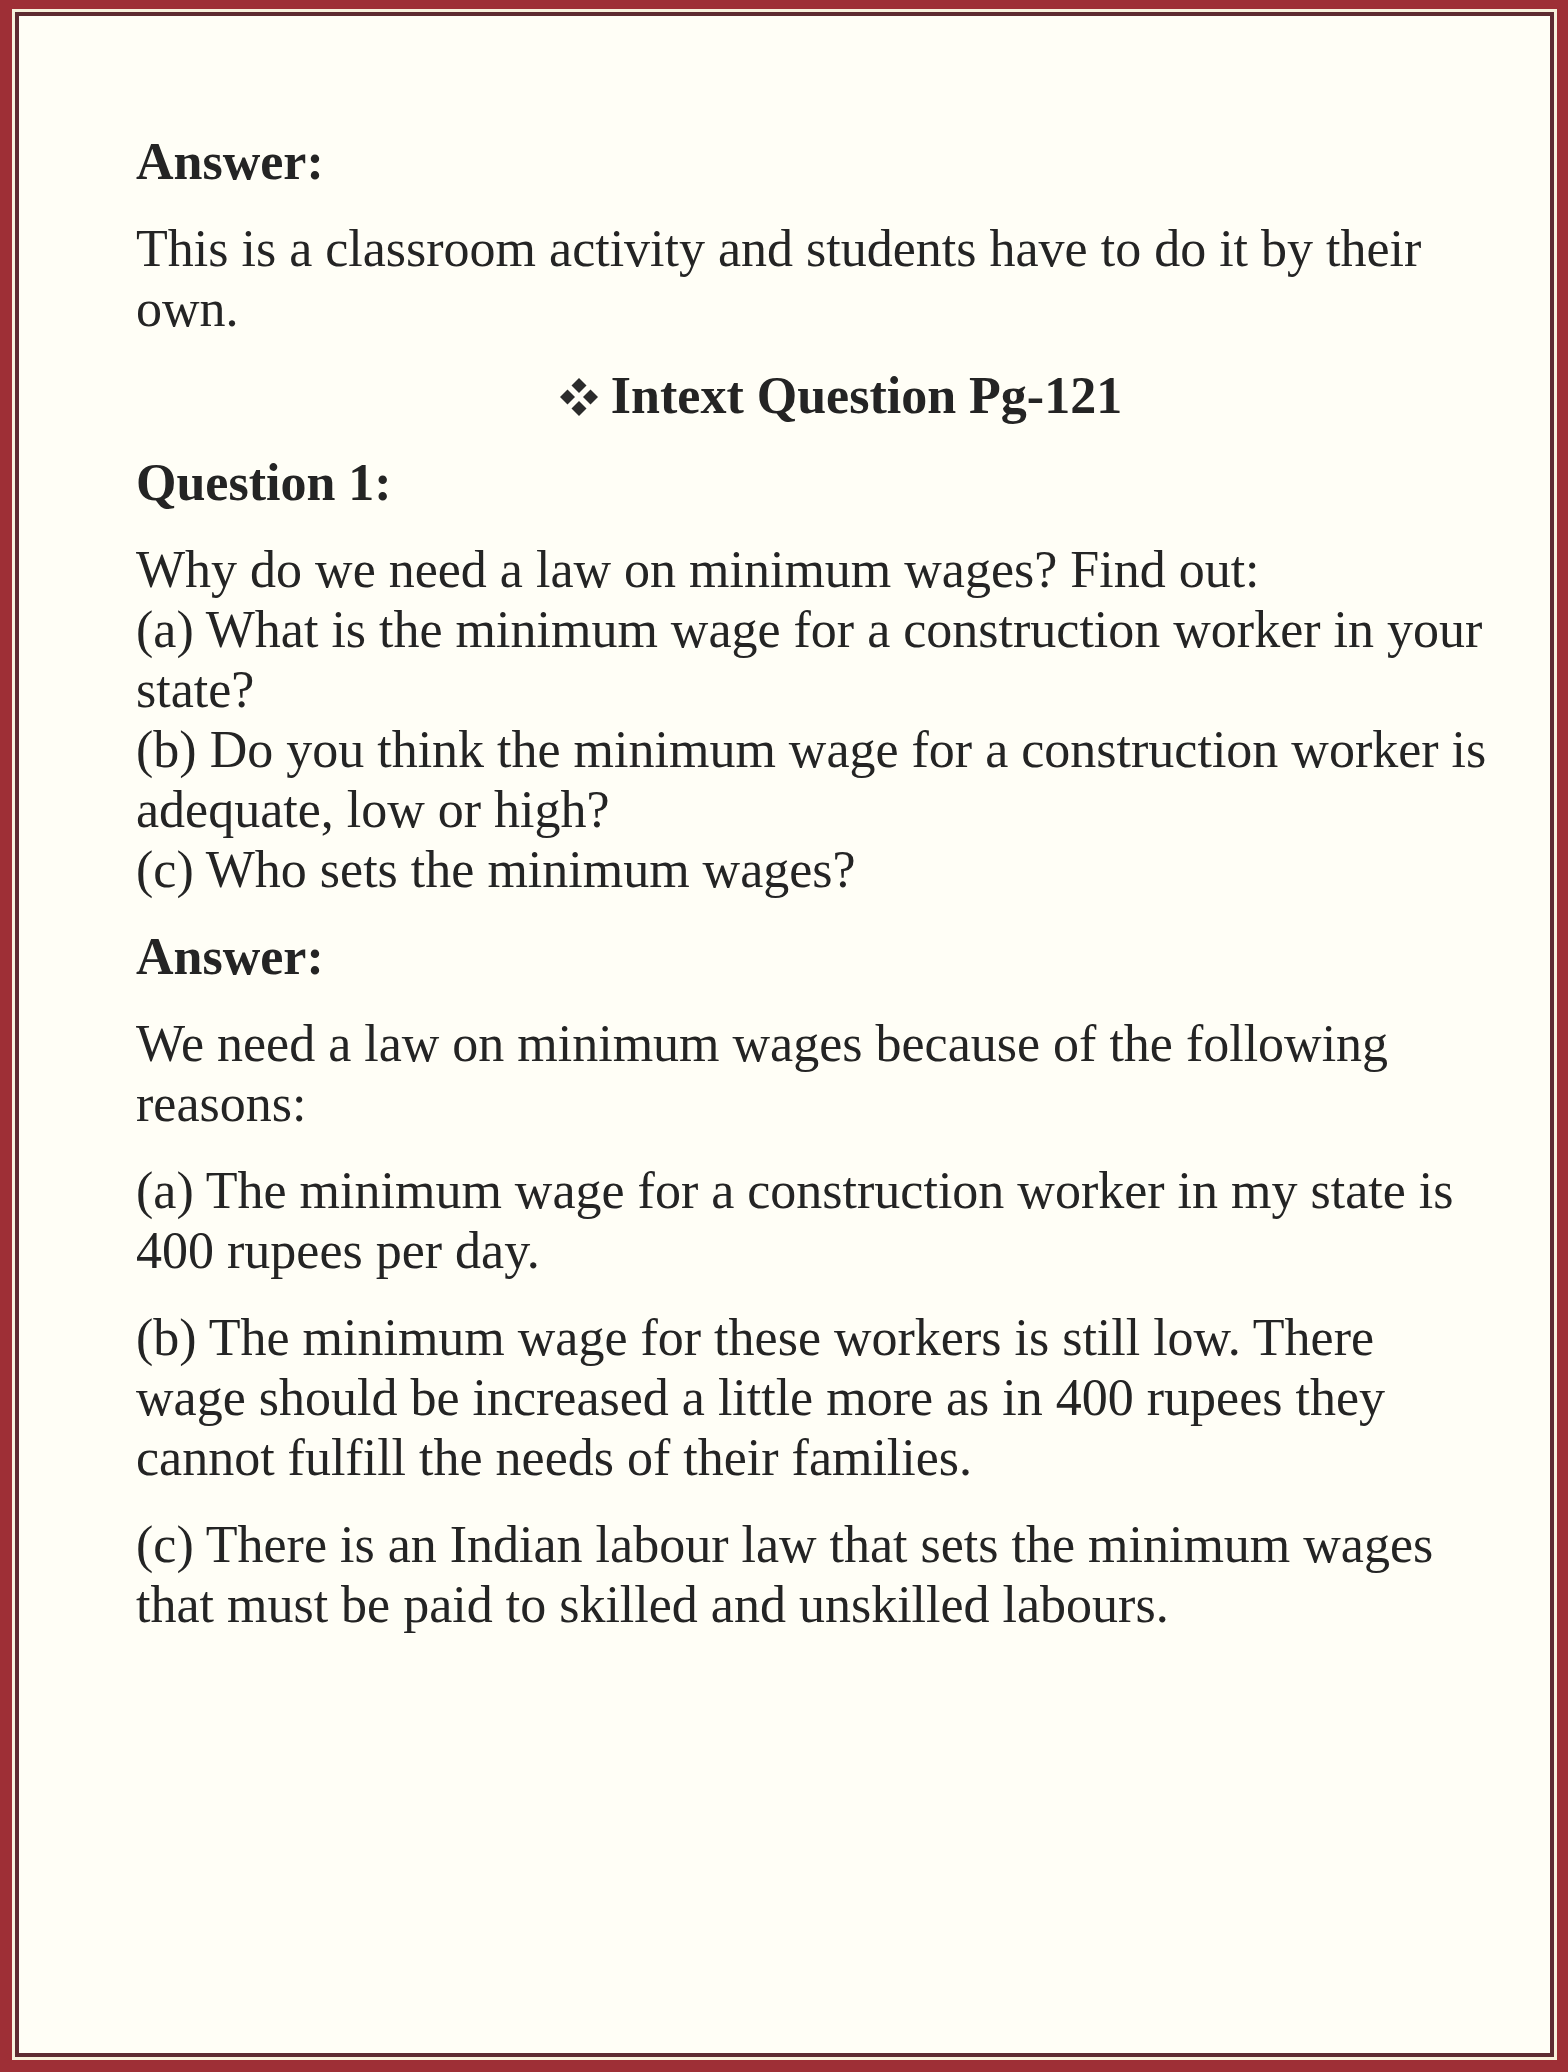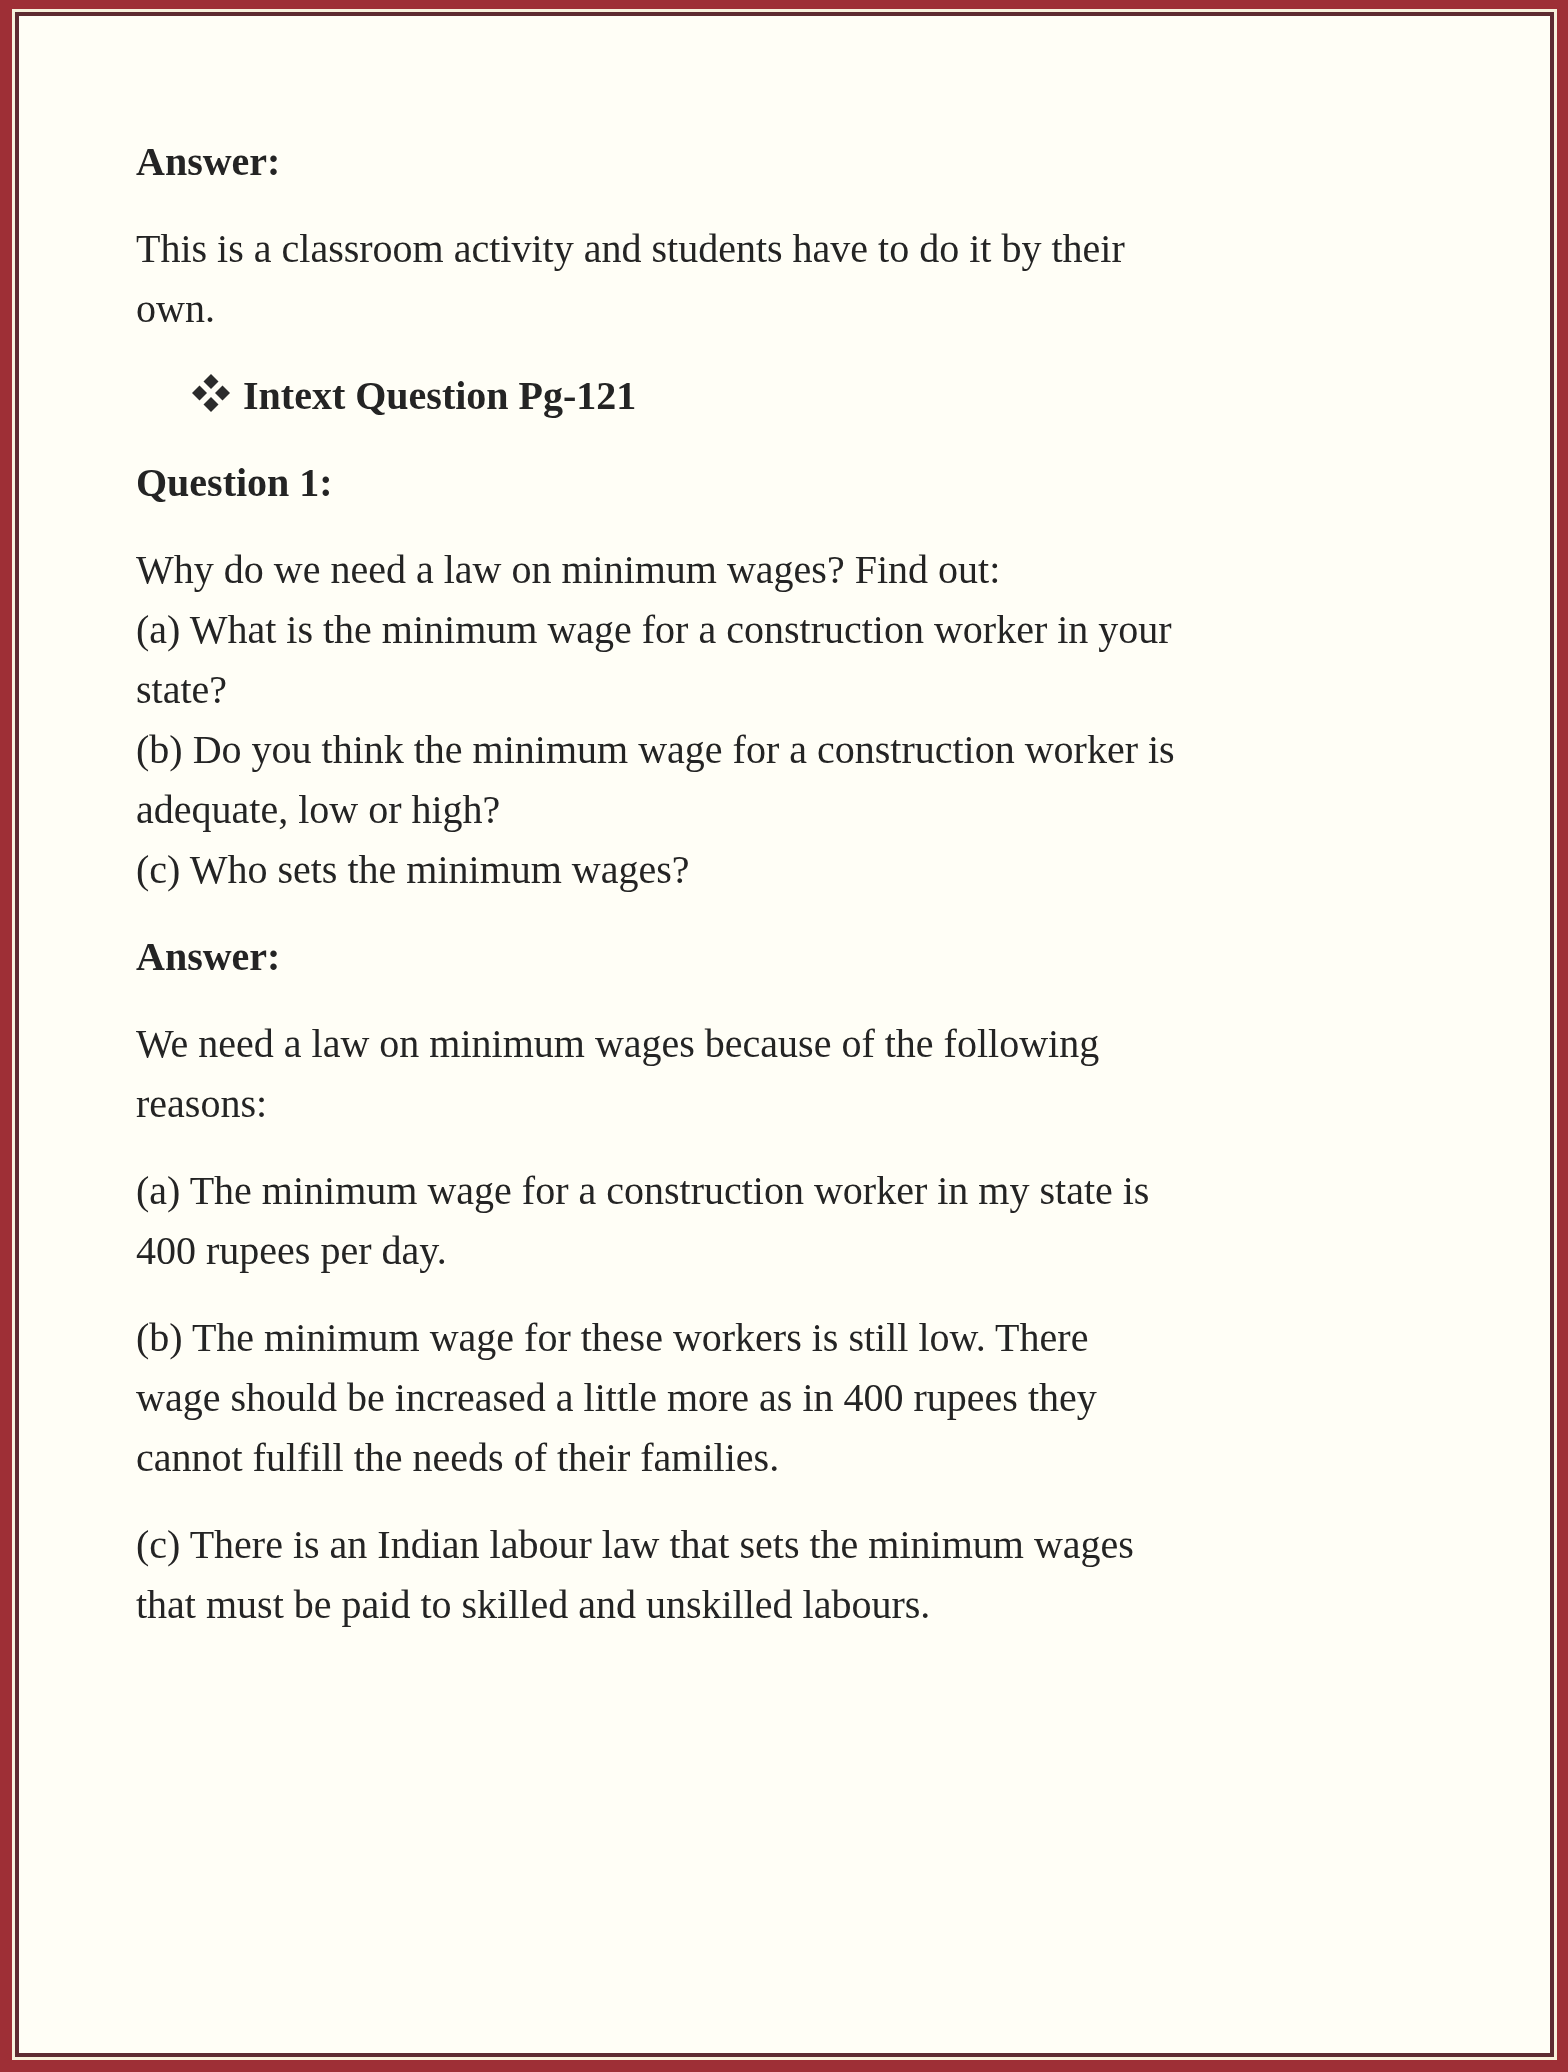--- a/index.html
+++ b/index.html
@@ -23,28 +23,28 @@
     background: #FFFEF6;
     box-sizing: border-box;
     width: 100%;
     height: 100%;
     overflow: hidden;
     padding: 116px 60px 0 117px;
     color: #242424;
   }
   p, h2 {
     margin: 0 0 27px 0;
-    font-size: 40px;
+    font-size: 52px;
     line-height: 60px;
   }
   .lines { white-space: pre; font-family: Liberation Serif, serif; }
   .label { font-weight: bold; }
   .heading {
     font-weight: bold;
-    text-align: left;
+    text-align: center;
     margin-left: 55px;
     white-space: nowrap;
   }
   .diamond-icon {
     display: inline-block;
     vertical-align: -4px;
     margin-right: 12px;
     line-height: 0;
   }
 </style>

